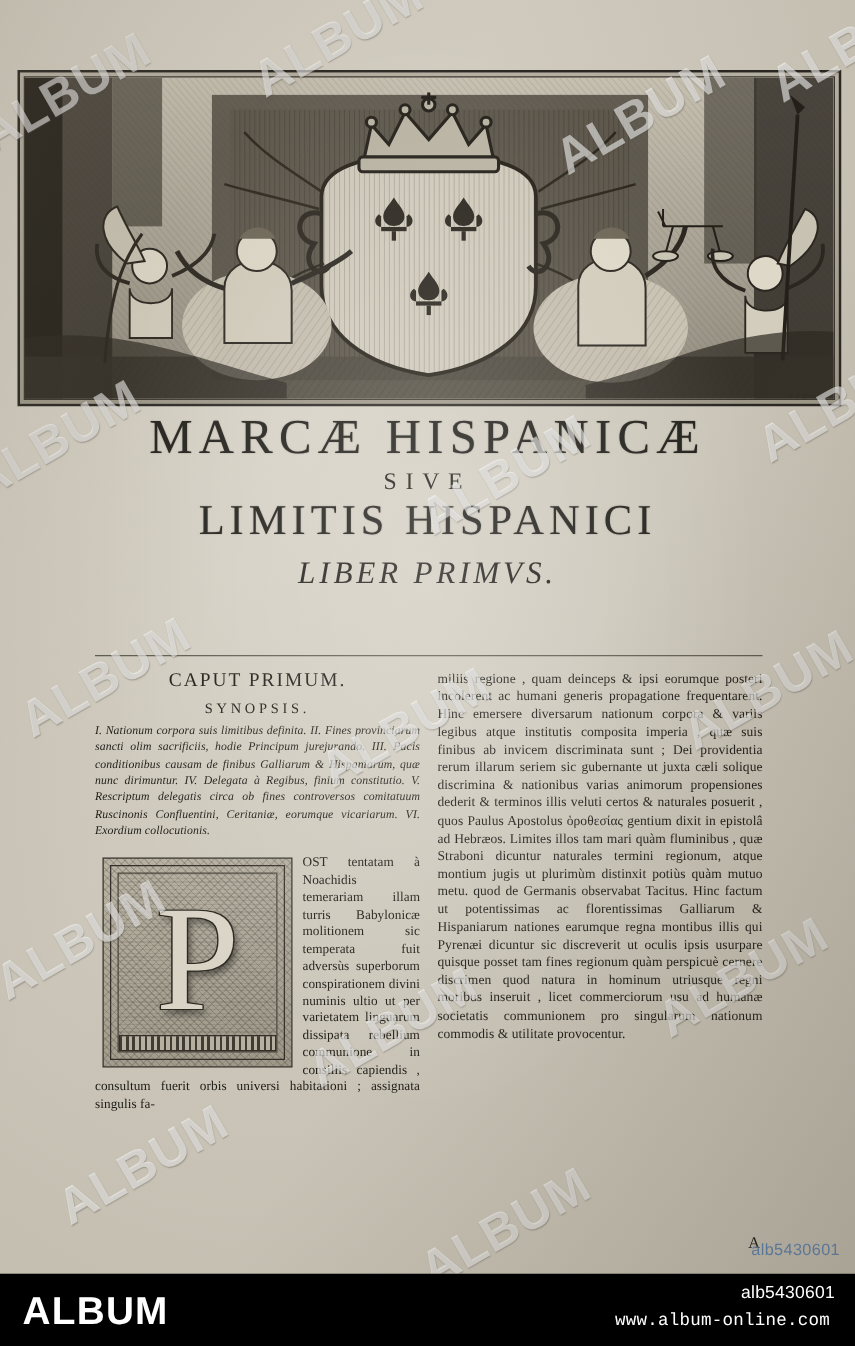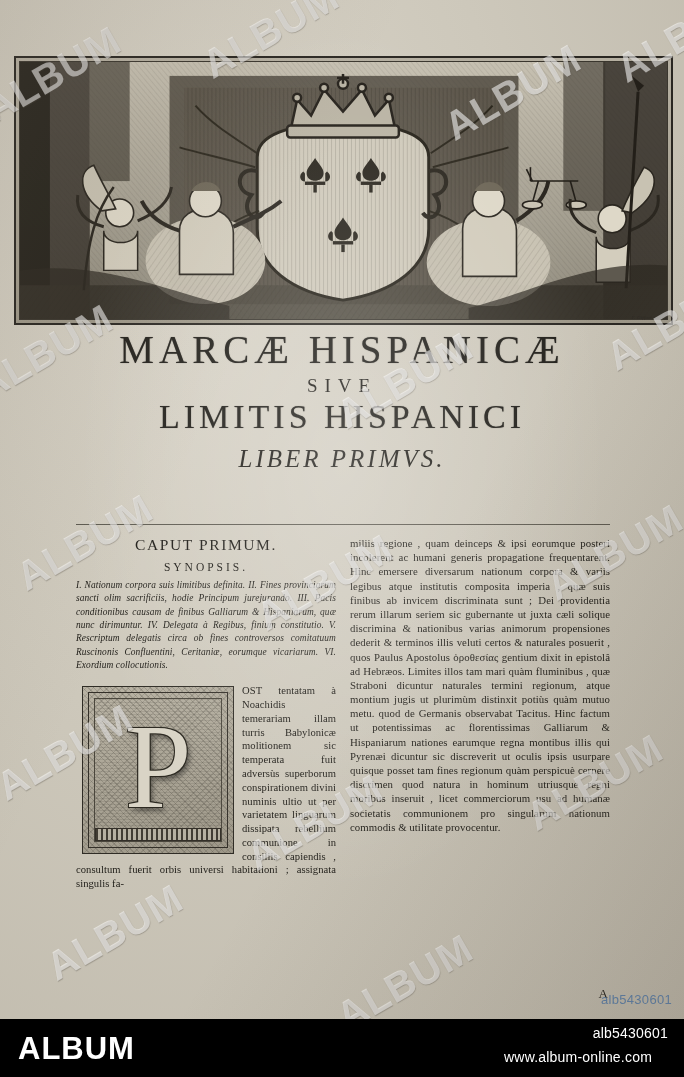--- a/index.html
+++ b/index.html
@@ -278,23 +278,23 @@
   .footer .code {
     position: absolute;
     right: 16px;
     top: 6px;
     font-family: "Liberation Sans", sans-serif;
     font-size: 14px;
     letter-spacing: .2px;
   }
   .footer .site {
     position: absolute;
-    right: 32px;
+    right: 20px;
     top: 30px;
-    font-family: Liberation Sans, sans-serif;
+    font-family: Liberation Mono, monospace;
     font-size: 14px;
     letter-spacing: .2px;
   }
 </style>
 </head>
 <body>
 
 <div id="page">
 
   <div class="scan">

